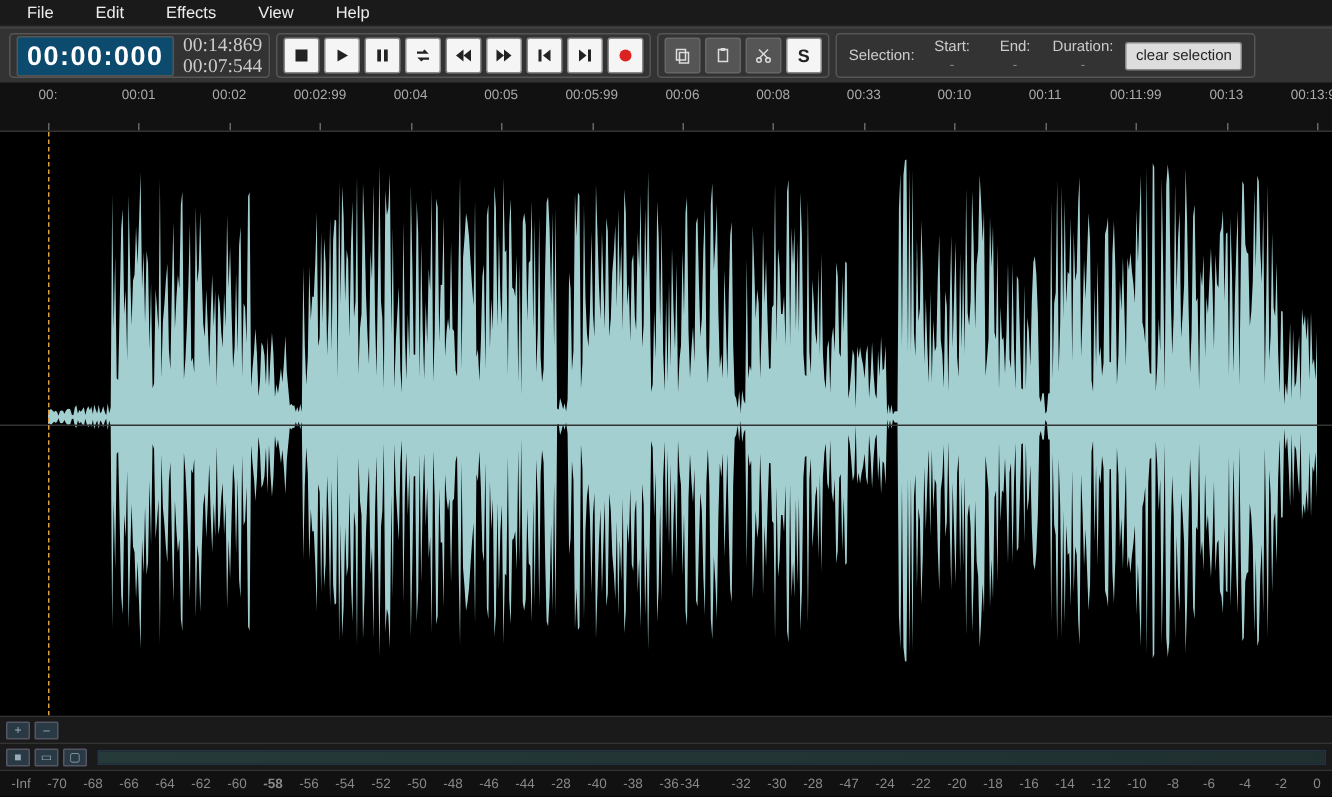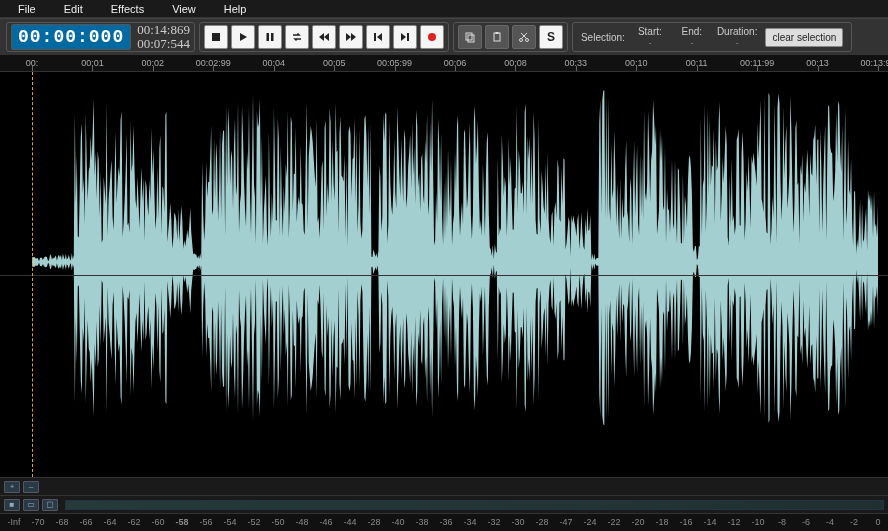--- a/index.html
+++ b/index.html
@@ -6,37 +6,37 @@
   html, body { width: 888px; height: 531px; background: #000; color: #ccc; font-family: Arial, sans-serif; font-size: 11px; overflow: hidden; }
   .app { width: 888px; height: 531px; display: flex; flex-direction: column; background: #000; }
 
   
   .menubar { height: 18px; background: #1a1a1a; display: flex; align-items: center; padding: 0 4px; gap: 0; border-bottom: 1px solid #333; }
   .menubar-item { padding: 2px 14px; color: #eee; cursor: default; font-size: 11px; }
 
   
   .toolbar { height: 38px; background: #333; display: flex; align-items: center; padding: 3px 6px; gap: 4px; border-top: 1px solid #444; border-bottom: 1px solid #111; }
   .time-group { display: flex; align-items: center; gap: 6px; background: #333; padding: 2px 4px; border: 1px solid #555; border-radius: 3px; height: 30px; }
-  .cursor-time { background: #0369a1; color: #fff; font-family: Liberation Mono, monospace; font-size: 18px; font-weight: bold; padding: 2px 6px; border: 1px solid #555; border-radius: 2px; letter-spacing: 1px; }
+  .cursor-time { background: #0c4a6e; color: #fff; font-family: Liberation Sans, sans-serif; font-size: 18px; font-weight: bold; padding: 2px 6px; border: 1px solid #555; border-radius: 2px; letter-spacing: 1px; }
   .mini-times { display: flex; flex-direction: column; line-height: 1.1; }
   .mini-time { color: #ccc; font-family: Liberation Serif, serif; font-size: 13px; }
 
   .btn-group { display: flex; gap: 3px; background: #333; padding: 2px 4px; border: 1px solid #555; border-radius: 3px; height: 30px; align-items: center; }
   .tb-btn { width: 24px; height: 24px; background: #f5f5f5; border: 1px solid #888; border-radius: 2px; display: flex; align-items: center; justify-content: center; cursor: pointer; color: #222; }
   .tb-btn.dark { background: #555; border-color: #666; color: #ddd; }
   .tb-btn svg { width: 12px; height: 12px; }
   .tb-btn.rec svg circle { fill: #d22; }
 
   .sel-panel { display: flex; align-items: center; gap: 8px; background: #333; padding: 2px 8px; border: 1px solid #555; border-radius: 3px; height: 30px; font-size: 10px; color: #ccc; }
   .sel-col { display: flex; flex-direction: column; align-items: center; line-height: 1.2; min-width: 34px; }
   .sel-col .val { color: #888; font-size: 9px; }
   .clear-btn { background: #ddd; color: #222; border: 1px solid #888; border-radius: 2px; padding: 3px 6px; font-size: 10px; cursor: pointer; }
 
   
-  .ruler { height: 16px; background: #111; border-bottom: 1px solid #333; position: relative; overflow: hidden; }
+  .ruler { height: 32px; background: #111; border-bottom: 1px solid #333; position: relative; overflow: hidden; }
   .ruler-lbl { position: absolute; top: 2px; color: #aaa; font-size: 9px; transform: translateX(-50%); }
   .ruler-tick { position: absolute; bottom: 0; width: 1px; height: 5px; background: #666; }
 
   
   .wave-area { flex: 1; background: #000; position: relative; overflow: hidden; }
   .playhead { position: absolute; top: 0; bottom: 0; width: 0; left: 32px; border-left: 1px dashed #e0a040; z-index: 5; }
   .wave-svg { position: absolute; inset: 0; }
   .zero-line { position: absolute; left: 0; right: 0; top: 50%; height: 1px; background: #333; z-index: 2; }
 
   
@@ -231,21 +231,21 @@
       <div class="db-lbl" style="left: 230px;">-54</div>
       <div class="db-lbl" style="left: 254px;">-52</div>
       <div class="db-lbl" style="left: 278px;">-50</div>
       <div class="db-lbl" style="left: 302px;">-48</div>
       <div class="db-lbl" style="left: 326px;">-46</div>
       <div class="db-lbl" style="left: 350px;">-44</div>
       <div class="db-lbl" style="left: 374px;">-28</div>
       <div class="db-lbl" style="left: 398px;">-40</div>
       <div class="db-lbl" style="left: 422px;">-38</div>
       <div class="db-lbl" style="left: 446px;">-36</div>
-      <div class="db-lbl" style="left: 470px;">-34</div>
+      <div class="db-lbl" style="left: 460px;">-34</div>
       <div class="db-lbl" style="left: 494px;">-32</div>
       <div class="db-lbl" style="left: 518px;">-30</div>
       <div class="db-lbl" style="left: 542px;">-28</div>
       <div class="db-lbl" style="left: 566px;">-47</div>
       <div class="db-lbl" style="left: 590px;">-24</div>
       <div class="db-lbl" style="left: 614px;">-22</div>
       <div class="db-lbl" style="left: 638px;">-20</div>
       <div class="db-lbl" style="left: 662px;">-18</div>
       <div class="db-lbl" style="left: 686px;">-16</div>
       <div class="db-lbl" style="left: 710px;">-14</div>

